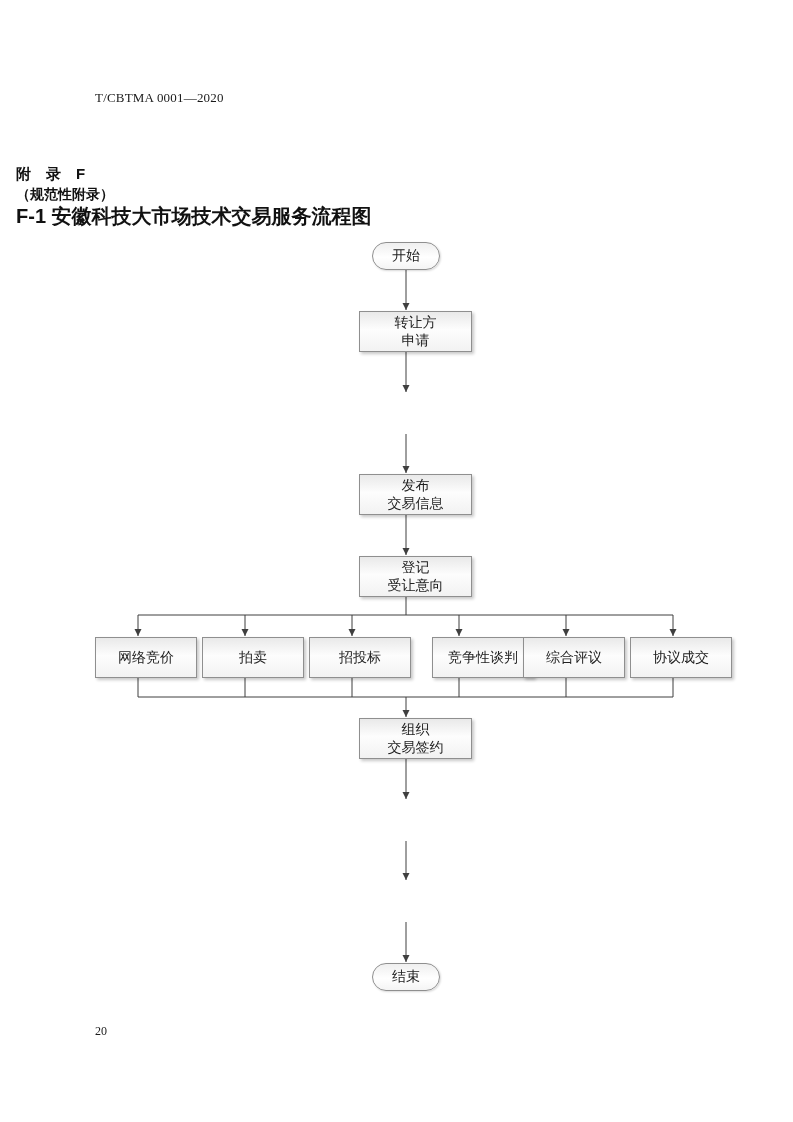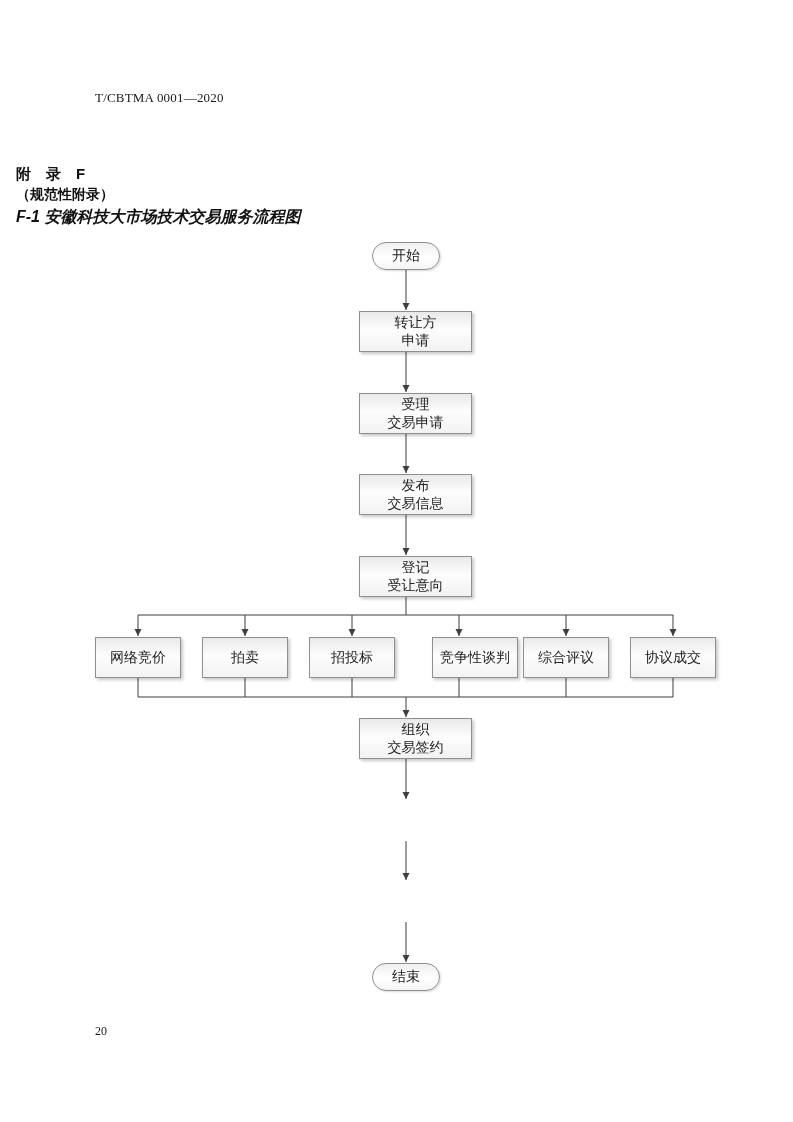--- a/index.html
+++ b/index.html
@@ -36,21 +36,21 @@
     left: 16px;
     top: 164px;
     width: 772px;
     text-align: left;
     font-weight: bold;
     color: #111111;
     font-family: "Liberation Sans", "DejaVu Sans", sans-serif;
   }
   .title-line1 { font-size: 15px; line-height: 20px; }
   .title-line2 { font-size: 14px; line-height: 21px; }
-  .title-line3 { font-size: 16px; line-height: 23px; font-style: italic; }
+  .title-line3 { font-size: 20px; line-height: 23px; }
 
   .connectors {
     position: absolute;
     left: 0;
     top: 0;
   }
 
   .node {
     position: absolute;
     box-sizing: border-box;
@@ -66,21 +66,21 @@
   }
   .process {
     width: 113px;
     left: 359px;
     height: 41px;
     border: 1px solid #8f8f8f;
     background: linear-gradient(180deg, #e9e9e9 0%, #fdfdfd 45%, #f2f2f2 100%);
     box-shadow: 2px 2px 3px rgba(0,0,0,0.22);
   }
   .branch {
-    width: 86px;
+    width: 102px;
     height: 41px;
     top: 637px;
     border: 1px solid #8f8f8f;
     background: linear-gradient(180deg, #e9e9e9 0%, #fdfdfd 45%, #f2f2f2 100%);
     box-shadow: 2px 2px 3px rgba(0,0,0,0.22);
   }
   .terminator {
     width: 68px;
     height: 28px;
     left: 372px;
@@ -139,22 +139,20 @@
       <line x1="406" y1="841" x2="406" y2="880" marker-end="url(#arrow)"></line>
       <line x1="406" y1="922" x2="406" y2="962" marker-end="url(#arrow)"></line>
     </g>
   </svg>
 
   <div class="node terminator" style="top:242px;">开始</div>
   <div class="node terminator" style="top:963px;">结束</div>
 
   <div class="node process" style="top:311px;">转让方
 申请</div>
-  <div class="node process" style="top:393px;">受理
-交易申请</div>
   <div class="node process" style="top:474px;">发布
 交易信息</div>
   <div class="node process" style="top:556px;">登记
 受让意向</div>
 
   <div class="node branch" style="left:95px;">网络竞价</div>
   <div class="node branch" style="left:202px;">拍卖</div>
   <div class="node branch" style="left:309px;">招投标</div>
   <div class="node branch" style="left:432px;">竞争性谈判</div>
   <div class="node branch" style="left:523px;">综合评议</div>

